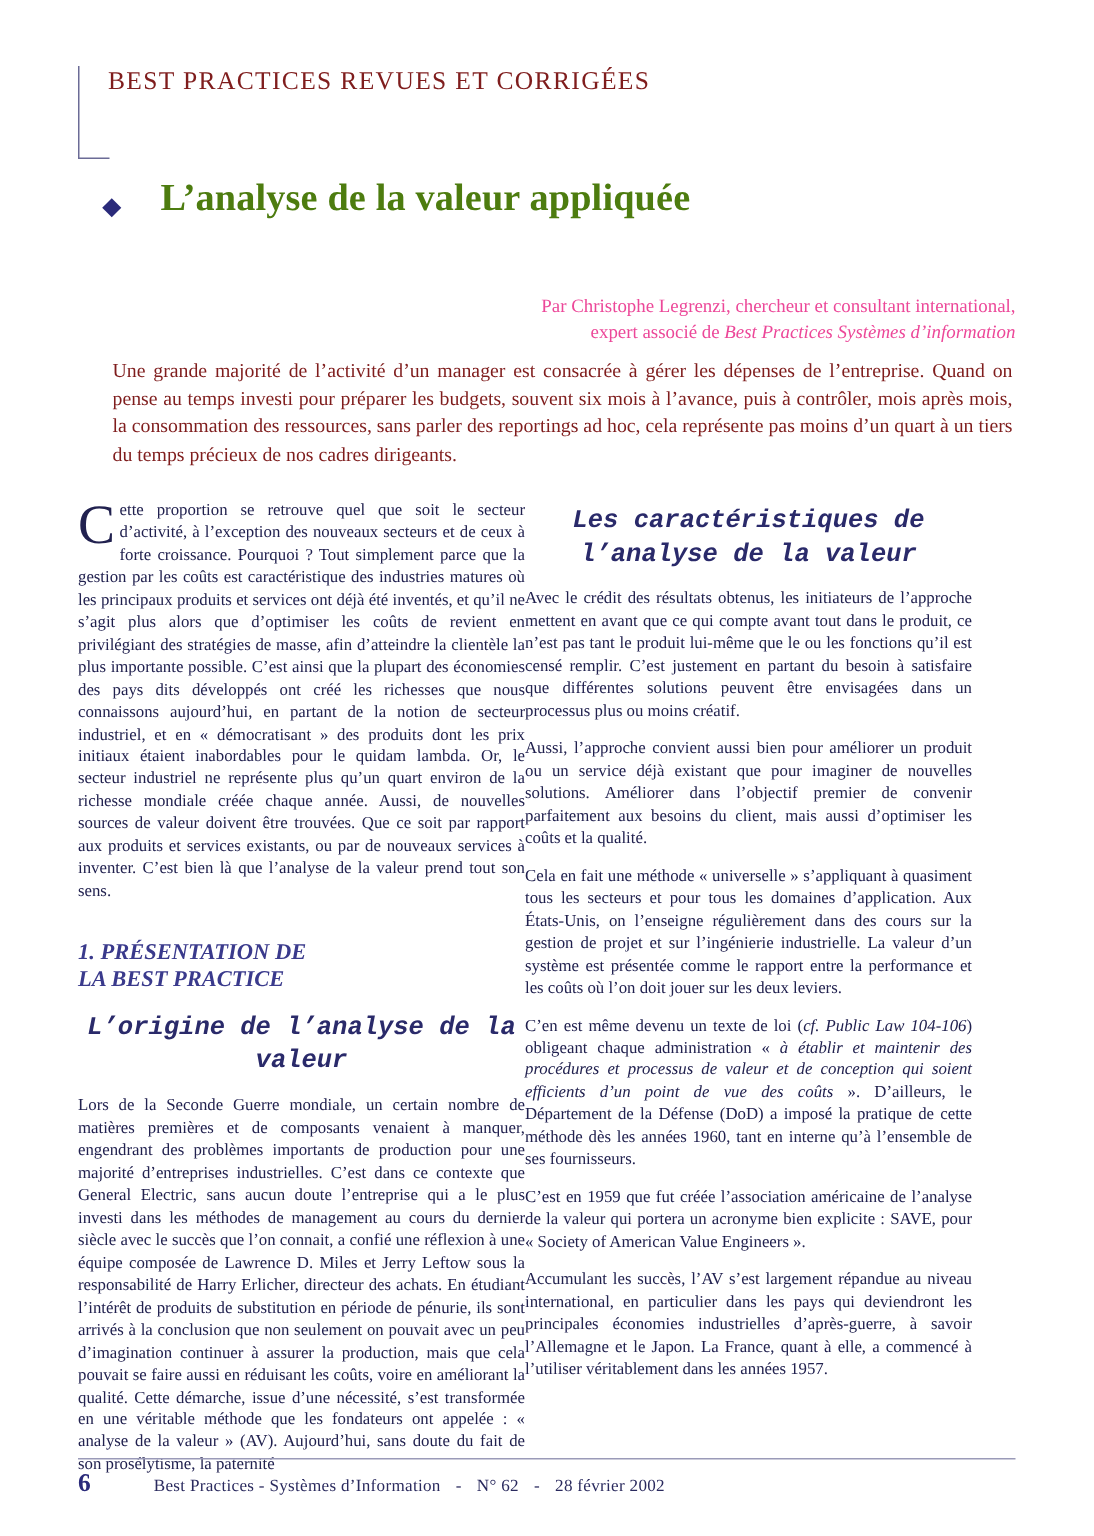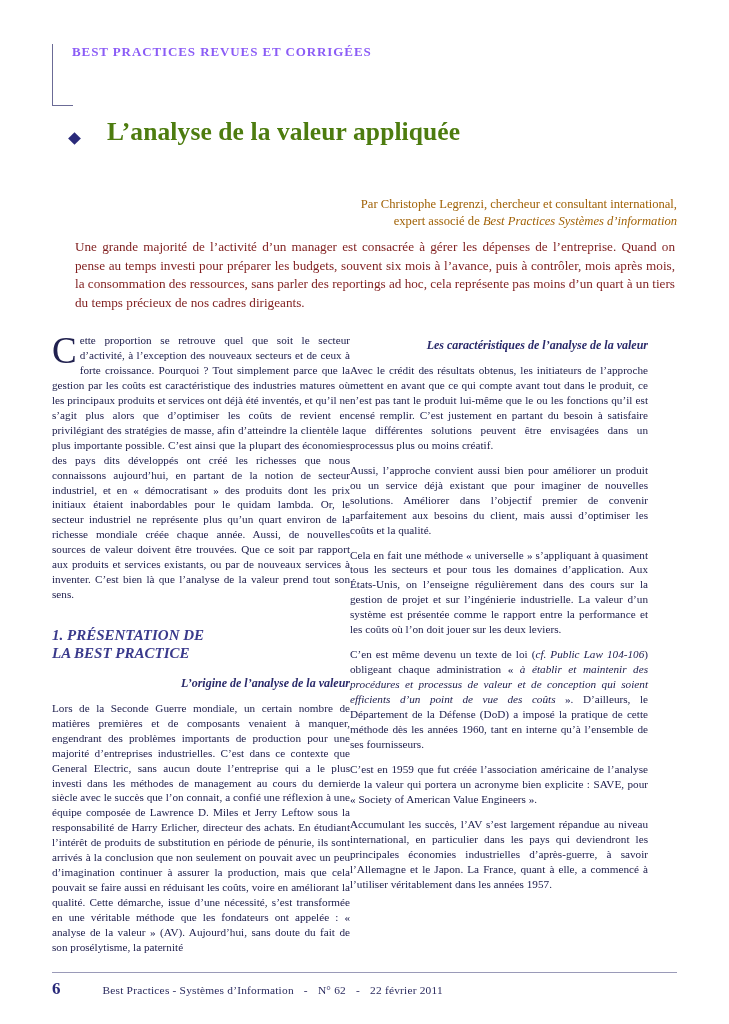--- a/index.html
+++ b/index.html
@@ -21,24 +21,24 @@
 
   
   .header {
     position: absolute;
     left: 52px;
     top: 44px;
     width: 625px;
   }
   .kicker {
     font-family: "Liberation Serif", serif;
-    font-weight: bold;
-    font-size: 13px;
+    font-weight: normal;
+    font-size: 17px;
     letter-spacing: 0.9px;
-    color: #8b5cf6;
+    color: #7f1d1d;
     text-transform: uppercase;
     padding-left: 20px;
   }
   .rule-vert {
     position: absolute;
     left: 52px;
     top: 44px;
     width: 1px;
     height: 62px;
     background: #6b6b96;
@@ -81,21 +81,21 @@
 
   
   .byline {
     position: absolute;
     right: 52px;
     top: 196px;
     width: 520px;
     text-align: right;
     font-size: 12.6px;
     line-height: 1.35;
-    color: #a16207;
+    color: #ec4899;
   }
   .byline .it { font-style: italic; }
 
   
   .chapeau {
     position: absolute;
     left: 75px;
     top: 238px;
     width: 600px;
     font-size: 13.2px;
@@ -137,27 +137,27 @@
     font-style: italic;
     font-weight: bold;
     font-size: 15px;
     line-height: 1.22;
     color: #3a3a8c;
     margin: 24px 0 12px 0;
     text-align: left;
   }
   h2.section .caps { font-style: italic; }
   h3.sub {
-    font-family: Liberation Serif, serif;
+    font-family: Liberation Mono, monospace;
     font-style: italic;
     font-weight: bold;
-    font-size: 12px;
+    font-size: 17px;
     color: #2a2a6a;
     margin: 4px 0 10px 0;
-    text-align: right;
+    text-align: center;
   }
   .it { font-style: italic; }
 
   
   .footer {
     position: absolute;
     left: 52px;
     right: 52px;
     bottom: 22px;
     height: 30px;
@@ -239,17 +239,17 @@
 
   </div>
 
   <div class="footer">
     <div class="pagenum">6</div>
     <div class="footer-text">
       <span>Best Practices - Systèmes d’Information</span>
       <span class="footer-sep">-</span>
       <span>N° 62</span>
       <span class="footer-sep">-</span>
-      <span>22 février 2011</span>
+      <span>28 février 2002</span>
     </div>
   </div>
 
 </div>
 
 </body></html>

